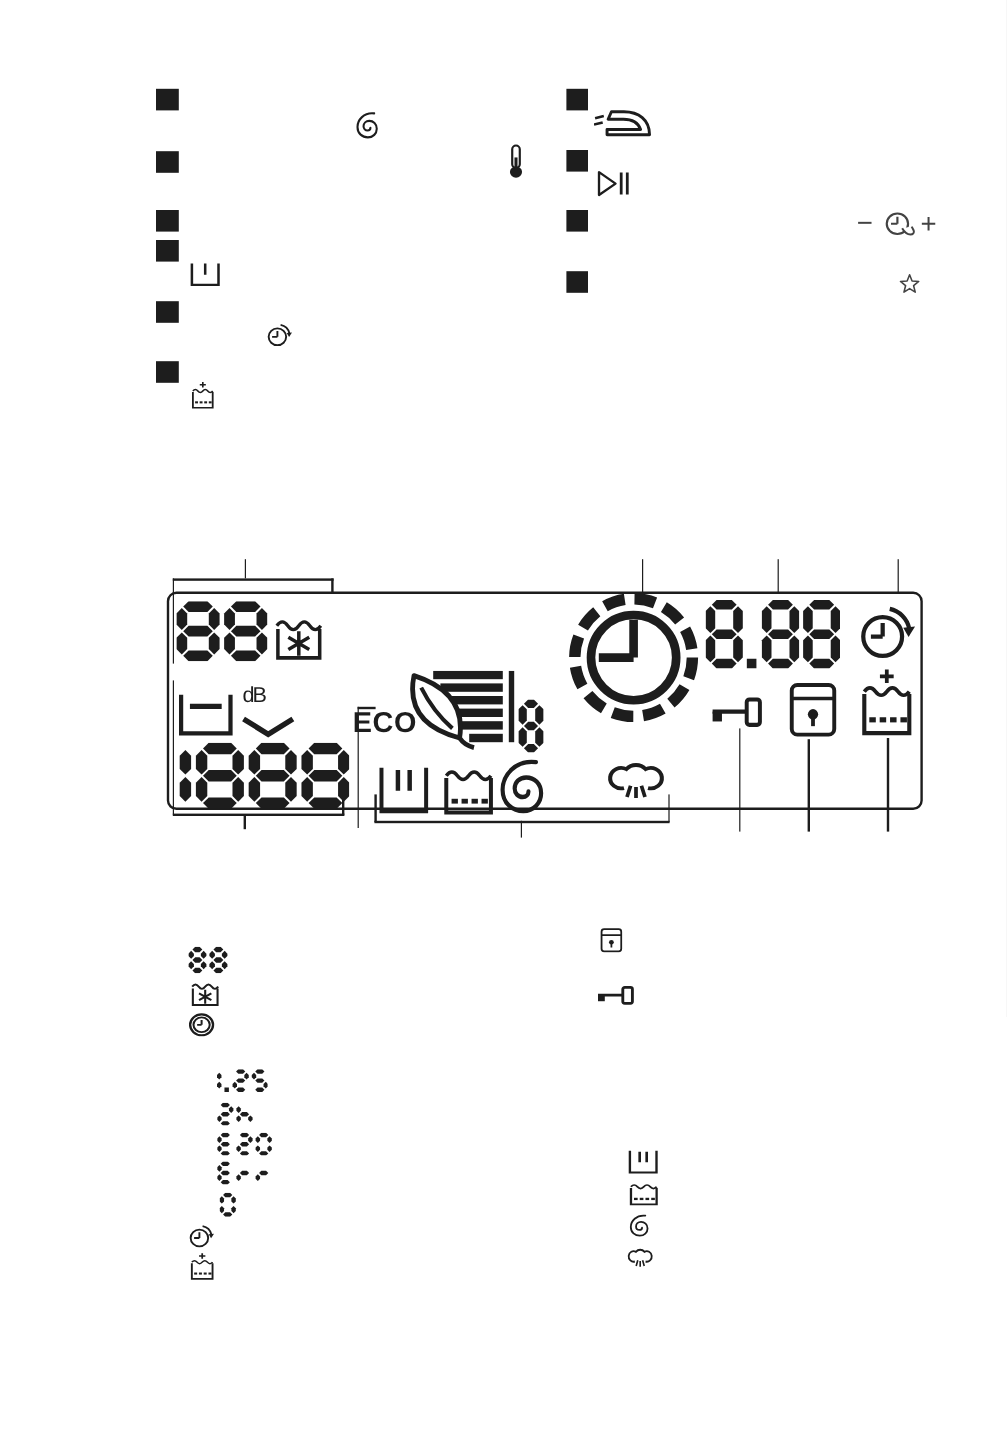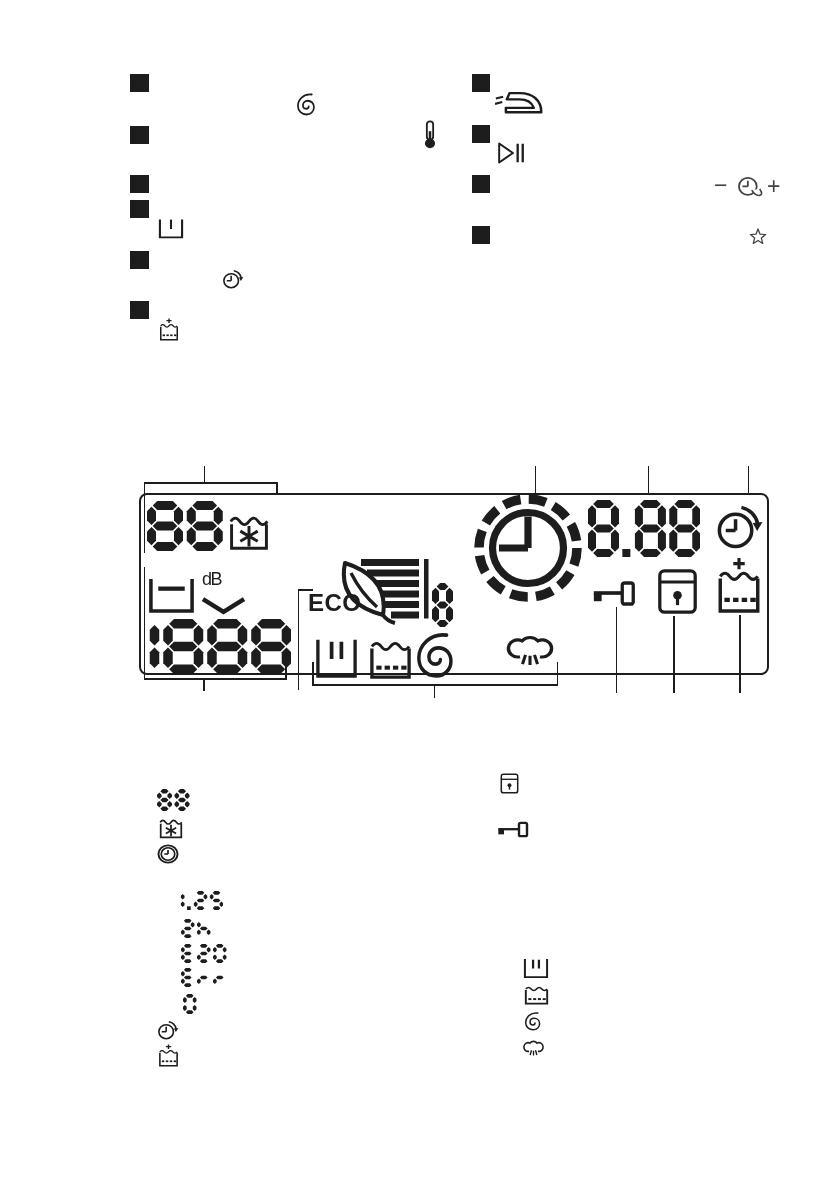--- a/index.html
+++ b/index.html
@@ -254,21 +254,21 @@
         <polygon points="112.16,50.25 116.91,45.5 135.53,45.5 140.28,50.25 135.53,55 116.91,55" fill="#1d1d1d"></polygon>
         <polygon points="110.97,28.5 115.72,33.25 115.72,44.31 110.97,49.06 106.22,44.31 106.22,33.25" fill="#1d1d1d"></polygon>
         <polygon points="110.97,5.94 115.72,10.690000000000001 115.72,21.75 110.97,26.5 106.22,21.75 106.22,10.690000000000001" fill="#1d1d1d"></polygon>
         <polygon points="112.16,27.5 116.91,22.75 135.53,22.75 140.28,27.5 135.53,32.25 116.91,32.25" fill="#1d1d1d"></polygon>
       </svg>
     </div>
 
   <svg class="abs ic" style="left:337px;top:559px" width="96" height="68" viewBox="0 0 96 68">
       <use href="#sym-ecoleaf"></use>
     </svg>
-  <span class="abs eco" style="left:308px;top:589px">ECO</span>
+  <span class="abs eco" style="left:294px;top:589px">ECO</span>
   <div class="abs seg7" style="left:432px;top:583px">
       <svg width="21" height="44" viewBox="0 0 21 44">
         <polygon points="4.640000000000001,3.5 8.14,0 12.86,0 16.36,3.5 12.86,7 8.14,7" fill="#1d1d1d"></polygon>
         <polygon points="17.5,4.640000000000001 21,8.14 21,17.5 17.5,21 14,17.5 14,8.14" fill="#1d1d1d"></polygon>
         <polygon points="17.5,23 21,26.5 21,35.86 17.5,39.36 14,35.86 14,26.5" fill="#1d1d1d"></polygon>
         <polygon points="4.640000000000001,40.5 8.14,37 12.86,37 16.36,40.5 12.86,44 8.14,44" fill="#1d1d1d"></polygon>
         <polygon points="3.5,23 7,26.5 7,35.86 3.5,39.36 0,35.86 0,26.5" fill="#1d1d1d"></polygon>
         <polygon points="3.5,4.640000000000001 7,8.14 7,17.5 3.5,21 0,17.5 0,8.14" fill="#1d1d1d"></polygon>
         <polygon points="4.640000000000001,22 8.14,18.5 12.86,18.5 16.36,22 12.86,25.5 8.14,25.5" fill="#1d1d1d"></polygon>
       </svg>

